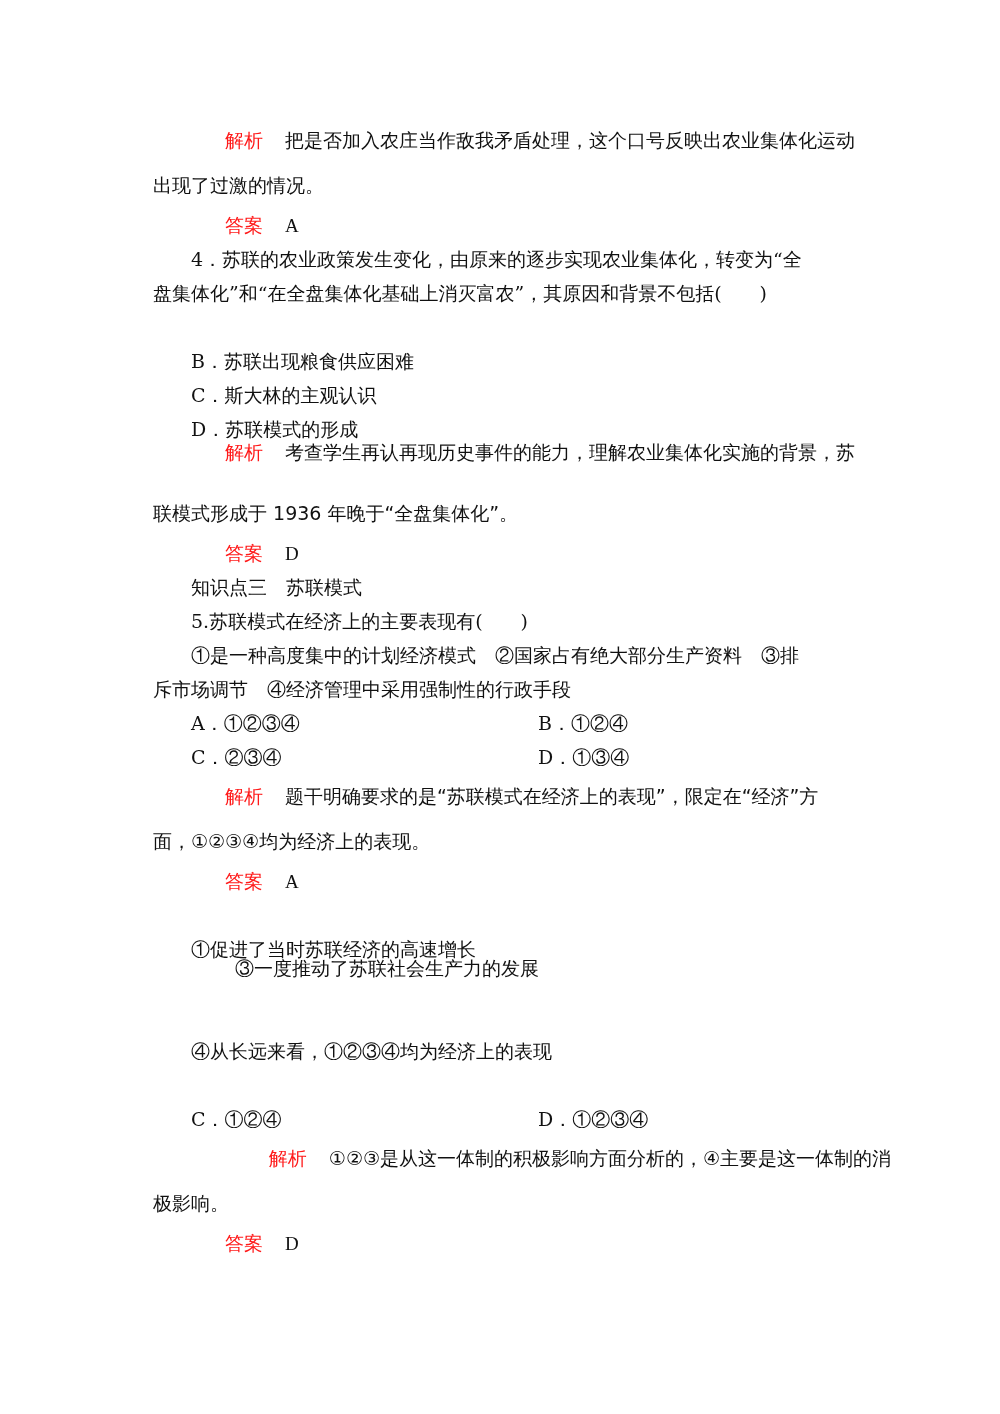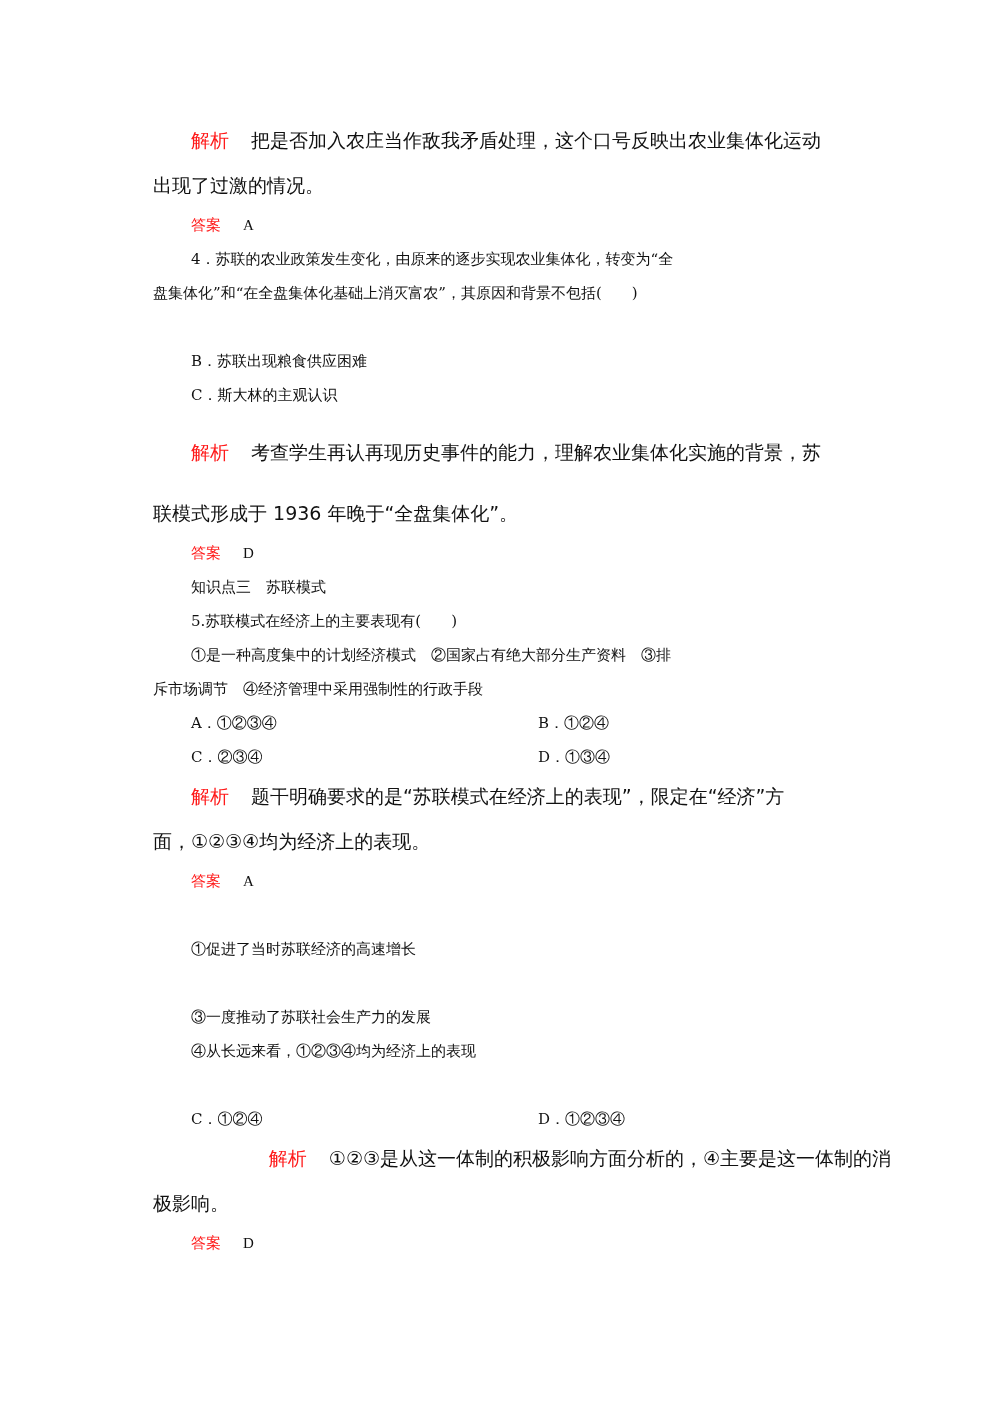--- a/index.html
+++ b/index.html
@@ -5,27 +5,27 @@
     html, body { margin: 0; padding: 0; background: #ffffff; }
     body { width: 1000px; height: 1414px; position: relative; overflow: hidden; }
     .page { position: absolute; left: 0; top: 0; width: 1000px; height: 1414px; background: #fff; }
     .line {
       position: absolute;
       left: 153px;
       width: 700px;
       white-space: nowrap;
       color: #111;
       font-family: "DejaVu Serif", "Liberation Serif", serif;
-      font-size: 15px;
+      font-size: 19px;
       line-height: 24px;
     }
     .line.sans { font-family: "DejaVu Sans", "Liberation Sans", sans-serif; font-size: 19px; }
     .indent { left: 191px; }
     .red { color: #ff1a1a; font-family: "DejaVu Sans", "Liberation Sans", sans-serif; }
-    .tag { display: inline-block; margin-right: 22px; }
+    .tag { display: inline-block; margin-right: 22px; margin-left: 34px; }
     .ans { font-family: "Liberation Serif", "DejaVu Serif", serif; }
     .opt-col2 { position: absolute; left: 538px; text-align: right; }
   </style>
 </head>
 <body>
 
 <div class="page">
 
   <div class="line sans indent" style="top:128px;">
     <span class="red tag">解析</span><span>把是否加入农庄当作敌我矛盾处理，这个口号反映出农业集体化运动</span>
@@ -35,20 +35,23 @@
     <span class="red tag">答案</span><span class="ans">A</span>
   </div>
 
   <div class="line indent" style="top:247px;">4．苏联的农业政策发生变化，由原来的逐步实现农业集体化，转变为“全</div>
   <div class="line" style="top:281px;">盘集体化”和“在全盘集体化基础上消灭富农”，其原因和背景不包括(　　)</div>
   <div class="line indent" style="top:349px;">
     <span>B．</span><span>苏联出现粮食供应困难</span>
   </div>
   <div class="line indent" style="top:383px;">
     <span>C．</span><span>斯大林的主观认识</span>
+  </div>
+  <div class="line indent" style="top:417px;">
+    <span>D．</span><span>苏联模式的形成</span>
   </div>
   <div class="line sans indent" style="top:440px;">
     <span class="red tag">解析</span><span>考查学生再认再现历史事件的能力，理解农业集体化实施的背景，苏</span>
   </div>
   <div class="line sans" style="top:501px;">联模式形成于 1936 年晚于“全盘集体化”。</div>
   <div class="line indent" style="top:541px;">
     <span class="red tag">答案</span><span class="ans">D</span>
   </div>
 
   <div class="line indent" style="top:575px;">知识点三　苏联模式</div>
@@ -66,21 +69,21 @@
   </div>
   <div class="line sans indent" style="top:784px;">
     <span class="red tag">解析</span><span>题干明确要求的是“苏联模式在经济上的表现”，限定在“经济”方</span>
   </div>
   <div class="line sans" style="top:829px;">面，①②③④均为经济上的表现。</div>
   <div class="line indent" style="top:869px;">
     <span class="red tag">答案</span><span class="ans">A</span>
   </div>
 
   <div class="line indent" style="top:937px;">①促进了当时苏联经济的高速增长</div>
-  <div class="line indent" style="top:1005px;">③一度推动了苏联社会生产力的发展</div>
+  <div class="line indent" style="top:956px;margin-left:44px;">③一度推动了苏联社会生产力的发展</div>
   <div class="line indent" style="top:1039px;">④从长远来看，①②③④均为经济上的表现</div>
   <div class="line indent" style="top:1107px;">
     <span><span>C．</span><span>①②④</span></span>
     <span class="opt-col2" style="left:347px;"><span>D．</span><span>①②③④</span></span>
   </div>
   <div class="line sans indent" style="top:1146px;text-align:right;">
     <span class="red tag">解析</span><span>①②③是从这一体制的积极影响方面分析的，④主要是这一体制的消</span>
   </div>
   <div class="line sans" style="top:1191px;">极影响。</div>
   <div class="line indent" style="top:1231px;">

